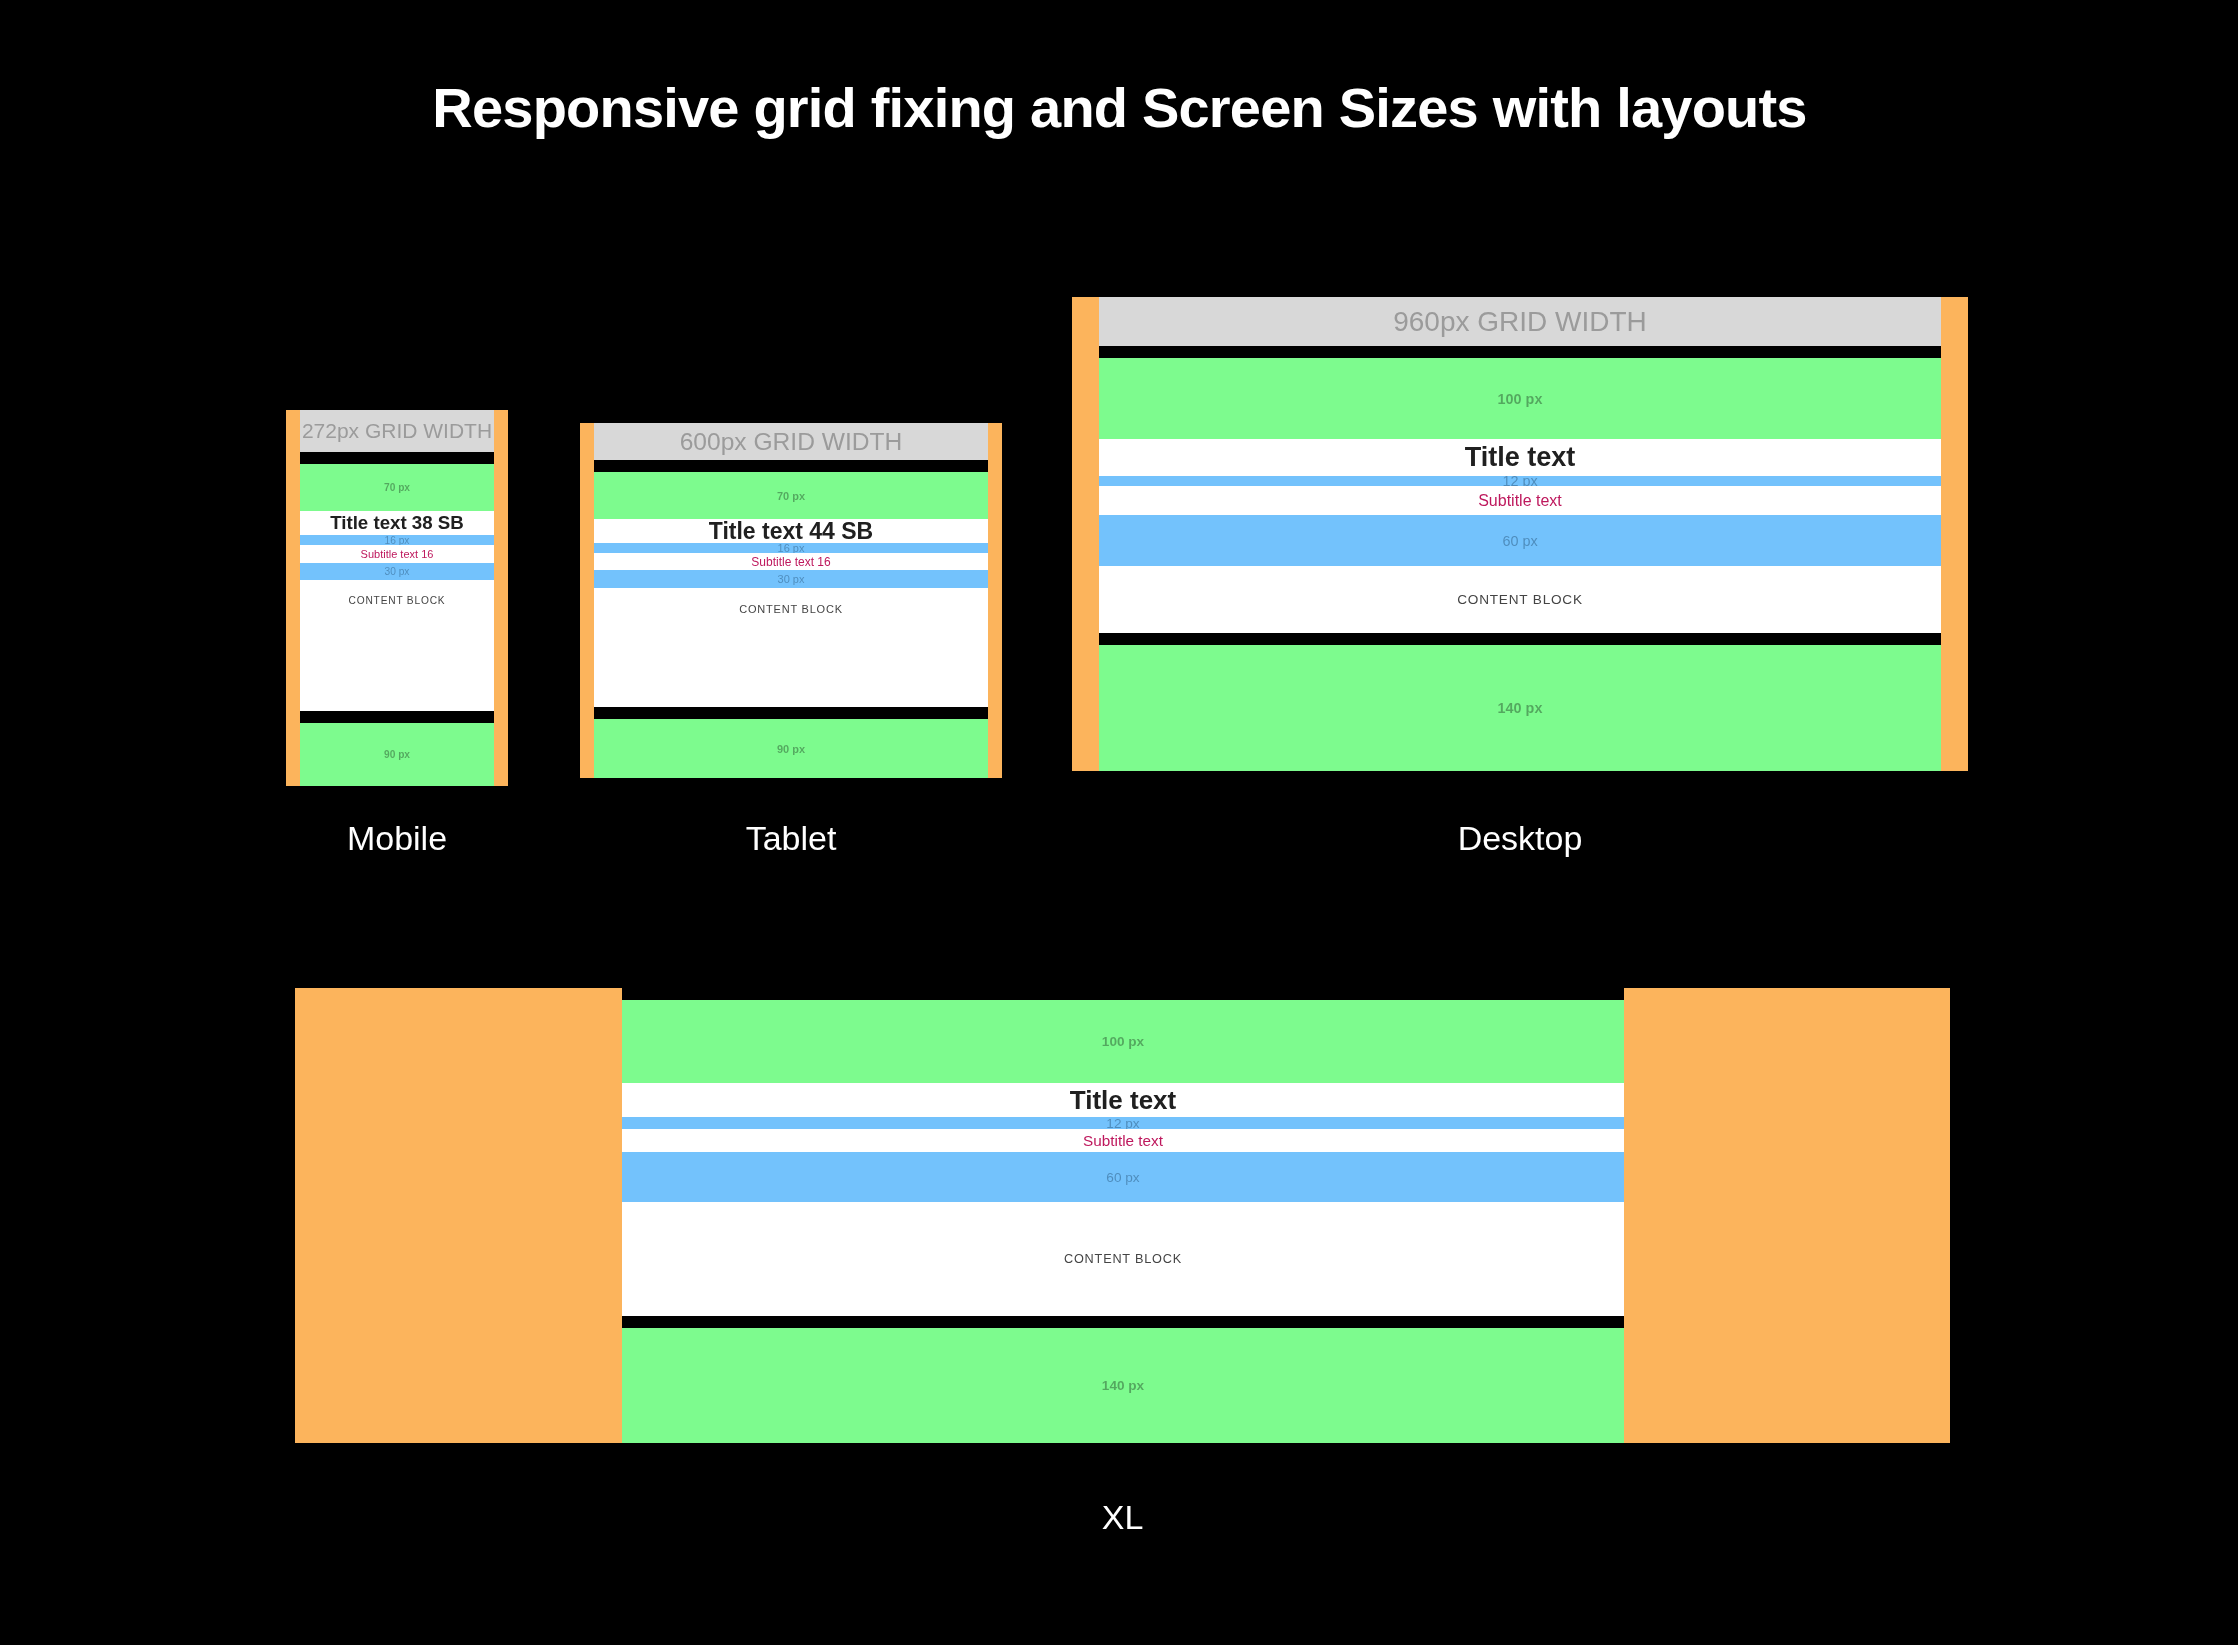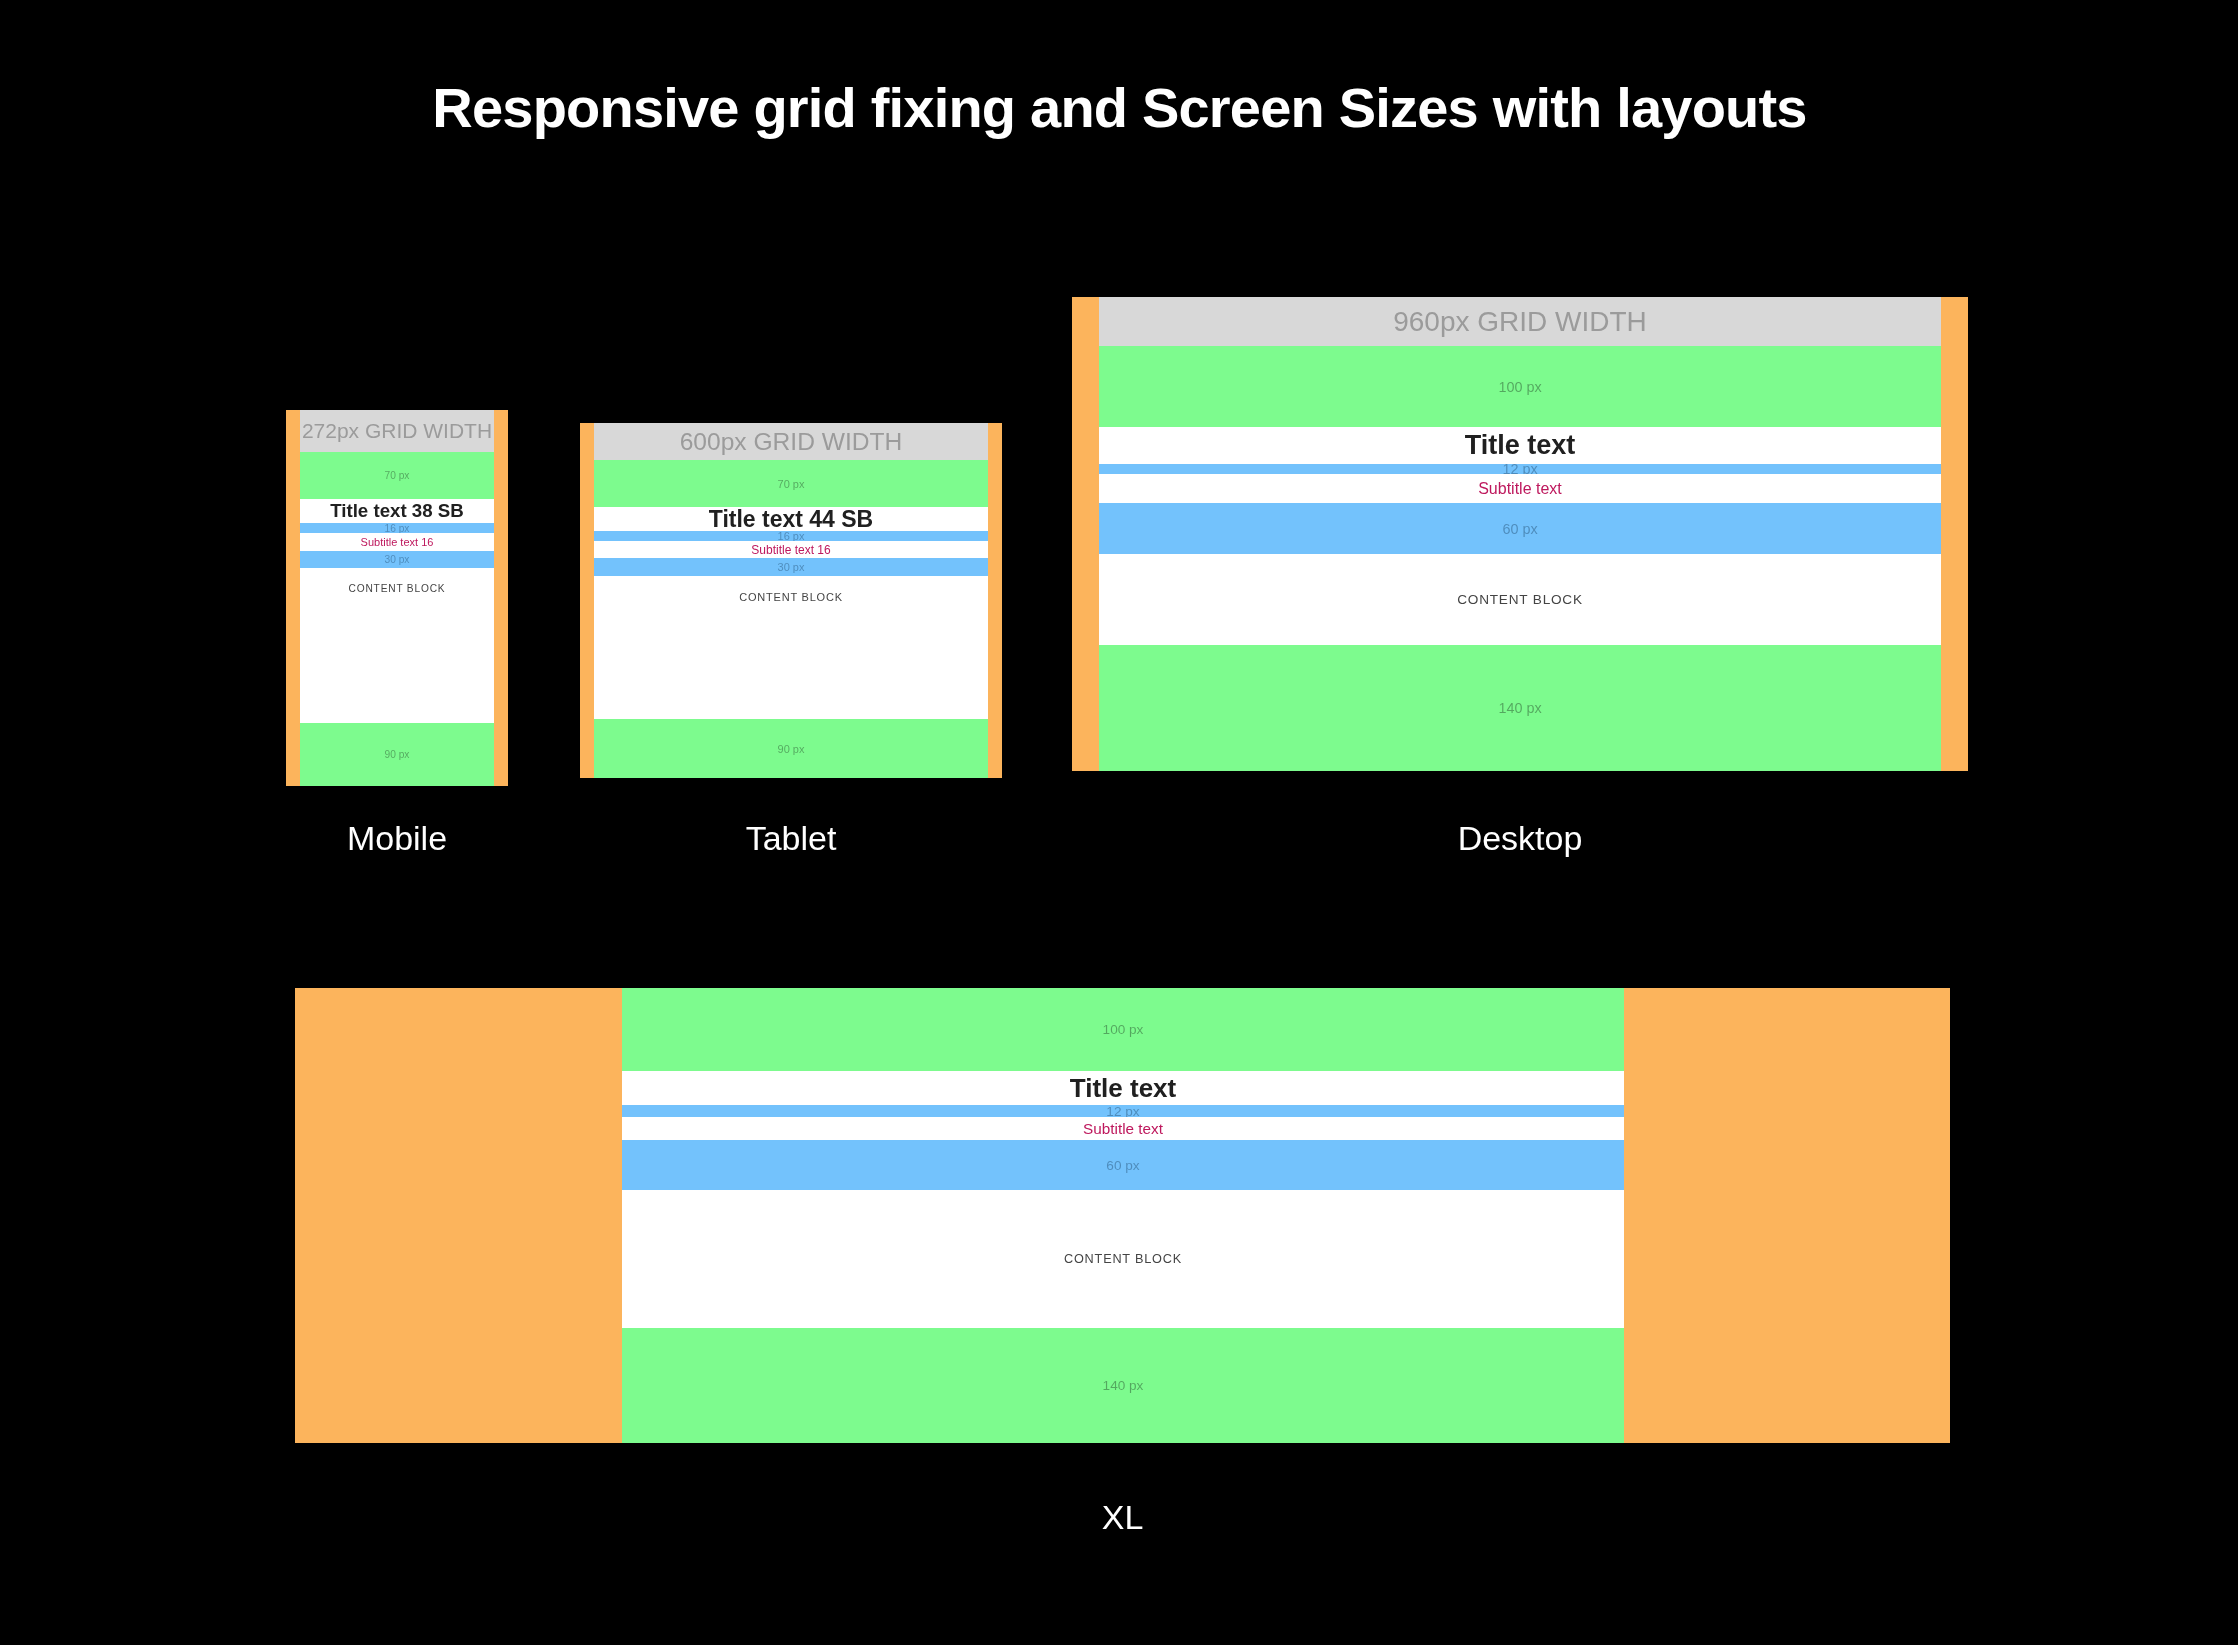--- a/index.html
+++ b/index.html
@@ -24,21 +24,21 @@
     letter-spacing:-0.8px;
   }
   .card{position:absolute;display:flex;}
   .strip{flex:0 0 auto;background:var(--margin-orange);}
   .stack{flex:1 1 auto;display:flex;flex-direction:column;min-width:0;}
   .band{
     flex:0 0 auto;display:flex;align-items:center;justify-content:center;
     overflow:visible;white-space:nowrap;
   }
   .band.gray{background:var(--header-gray);color:var(--header-text);font-weight:500;}
-  .band.green{background:var(--spacer-green);color:rgba(0,0,0,0.33);font-weight:400;}
+  .band.green{background:var(--spacer-green);color:rgba(0,0,0,0.33);font-weight:700;margin-top:12px;}
   .band.blue{background:var(--gap-blue);color:rgba(10,40,70,0.35);font-weight:500;}
   .band.white{background:var(--block-white);color:var(--title-text);}
   .band.title{font-weight:600;}
   .band.subtitle{font-weight:400;color:#be185d;}
   .band.content{
     flex:1 1 auto;color:#444444;letter-spacing:0.8px;font-weight:500;
   }
   .band.content.top-aligned{align-items:flex-start;}
   .card-label{
     position:absolute;text-align:center;color:#FFFFFF;

